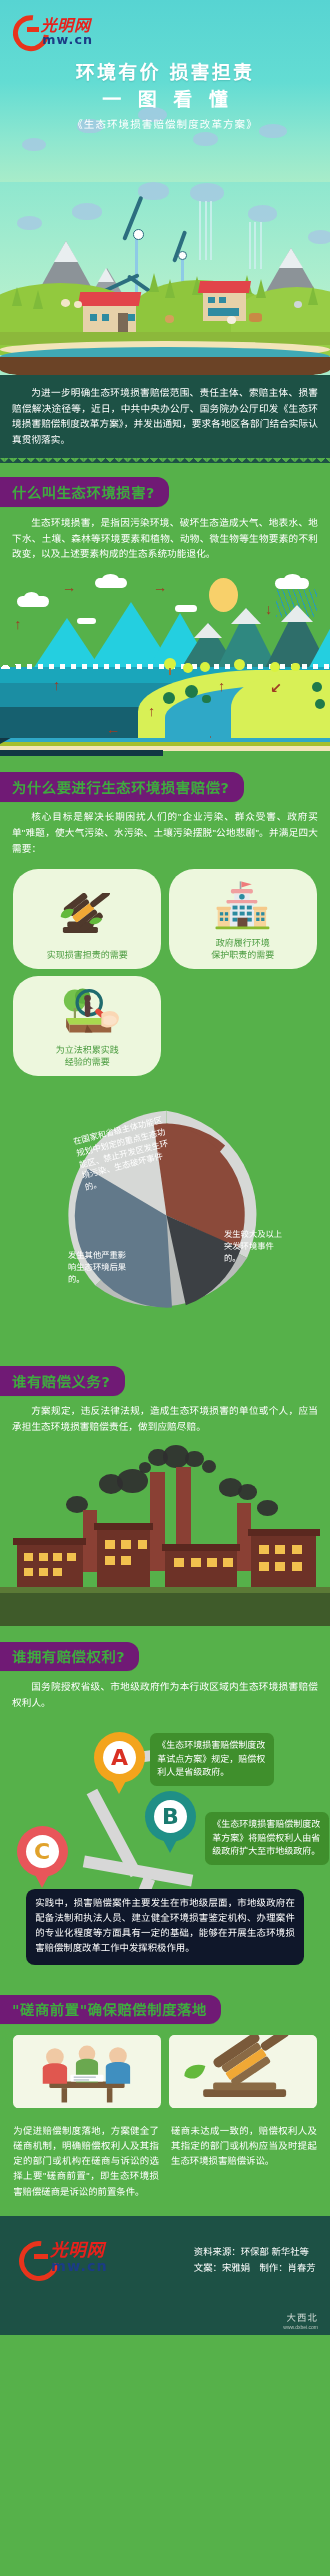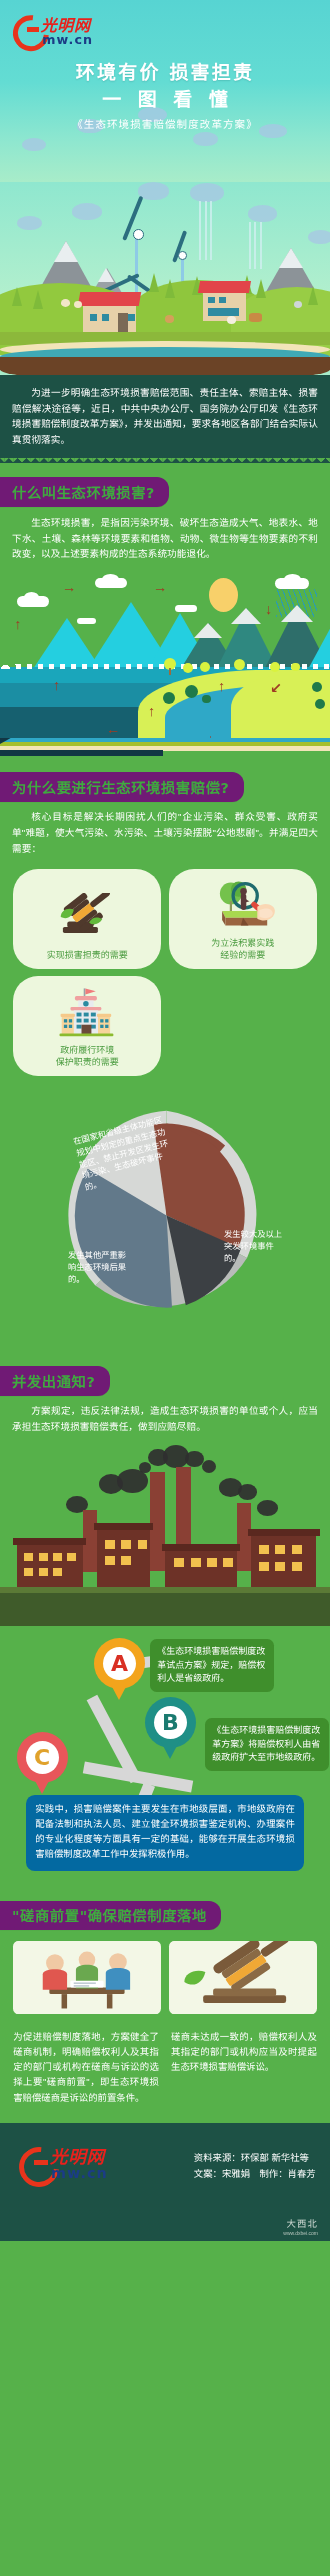--- a/index.html
+++ b/index.html
@@ -143,21 +143,21 @@
   .pin .inner{width:33px;height:33px;border-radius:50%;background:#fff;
     display:flex;align-items:center;justify-content:center;
     font-size:22px;font-weight:bold;font-family:"DejaVu Sans",sans-serif;}
   .pin .tip{position:absolute;left:15.4px;top:43px;width:0;height:0;
     border-left:10px solid transparent;border-right:10px solid transparent;}
   .callout{
     position:absolute;background:#3f8f2c;color:#fff;border-radius:6.6px;
     padding:6px 7.2px;font-size:9px;line-height:1.5;
   }
   .big-callout{
-    margin:4.4px 13.2px 0;background:#0369a1;color:#fff;border-radius:8.8px;
+    margin:4.4px 13.2px 0;background:#0f172a;color:#fff;border-radius:8.8px;
     padding:7.7px 8.8px 8.8px;font-size:9.4px;line-height:1.58;text-align:justify;
   }
 
   
   .twocol{display:grid;grid-template-columns:1fr 1fr;gap:12px;padding:8.8px 13.2px 14.3px;}
   .twocol .col{color:#fff;font-size:9.4px;line-height:1.62;text-align:justify;}
   .illus-row{display:grid;grid-template-columns:1fr 1fr;gap:7.7px;padding:3.3px 13.2px 5.5px;}
   .illus-card{background:#f3f7e6;border-radius:5.5px;height:73px;position:relative;overflow:hidden;}
 
   
@@ -364,43 +364,20 @@
               <rect x="22" y="54" width="50" height="12" rx="5" fill="#4f392c"></rect>
               <rect x="66" y="30" width="42" height="11" rx="5" fill="#4f392c"></rect>
             </g>
             <path d="M6 44 C6 32,18 26,30 30 C28 42,18 50,6 44 Z" fill="#63b93b"></path>
             <path d="M58 54 C62 44,74 42,82 48 C76 58,64 60,58 54 Z" fill="#63b93b"></path>
           </svg>
         </div>
         <div class="card-label">实现损害担责的需要</div>
       </div>
 
-
-      <div class="card">
-        <div class="card-ico">
-          <svg width="66" height="51" viewBox="0 0 120 92">
-            <circle cx="38" cy="26" r="20" fill="#74c24c"></circle>
-            <circle cx="52" cy="18" r="14" fill="#5cae3e"></circle>
-            <rect x="36" y="40" width="4" height="24" fill="#8c9a5a"></rect>
-            <path d="M22 58 L98 58 L104 70 L28 70 Z" fill="#a8d84f"></path>
-            <path d="M22 58 L28 70 L28 84 L22 74 Z" fill="#8a5a3a"></path>
-            <path d="M28 70 L104 70 L104 84 L28 84 Z" fill="#9a6440"></path>
-            <path d="M60 70 L70 84 L56 84 Z" fill="#7a4a2e"></path>
-            <circle cx="64" cy="30" r="22" fill="none" stroke="#1f6b6e" stroke-width="6"></circle>
-            <path d="M56 18 C60 34,66 38,72 40 L58 44 Z" fill="#5b3a3a"></path>
-            <rect x="56" y="26" width="10" height="30" rx="5" fill="#5b3a3a"></rect>
-            <circle cx="61" cy="22" r="6" fill="#5b3a3a"></circle>
-            <path d="M80 46 L96 60" stroke="#e04a3a" stroke-width="10" stroke-linecap="round"></path>
-            <path d="M86 50 C100 40,118 46,118 58 C118 72,100 80,86 72 Z" fill="#fad7b4"></path>
-            <path d="M90 56 C102 50,114 54,114 62 C114 70,100 74,90 68 Z" fill="#fbe2c8"></path>
-          </svg>
-        </div>
-        <div class="card-label" style="white-space:pre-line;">为立法积累实践
-经验的需要</div>
-      </div>
 
       <div class="card">
         <div class="card-ico">
           <svg width="66" height="51" viewBox="0 0 120 92">
             <rect x="54" y="4" width="3" height="14" fill="#9aa2a8"></rect>
             <path d="M57 4 L76 9 L57 15 Z" fill="#ef7b7b"></path>
             <rect x="38" y="18" width="40" height="8" rx="3" fill="#f0a0a0"></rect>
             <rect x="44" y="26" width="28" height="14" fill="#e8ebee"></rect>
             <circle cx="58" cy="32" r="5" fill="#2b8ba0"></circle>
             <rect x="30" y="38" width="56" height="6" rx="2" fill="#f0a0a0"></rect>
@@ -428,20 +405,43 @@
                 <rect x="93" y="70" width="6" height="6"></rect>
             </g>
             <rect x="50" y="70" width="18" height="18" fill="#6b4a3a"></rect>
             <rect x="10" y="86" width="98" height="5" rx="2" fill="#8cbb2e"></rect>
           </svg>
         </div>
         <div class="card-label" style="white-space:pre-line;">政府履行环境
 保护职责的需要</div>
       </div>
 
+      <div class="card">
+        <div class="card-ico">
+          <svg width="66" height="51" viewBox="0 0 120 92">
+            <circle cx="38" cy="26" r="20" fill="#74c24c"></circle>
+            <circle cx="52" cy="18" r="14" fill="#5cae3e"></circle>
+            <rect x="36" y="40" width="4" height="24" fill="#8c9a5a"></rect>
+            <path d="M22 58 L98 58 L104 70 L28 70 Z" fill="#a8d84f"></path>
+            <path d="M22 58 L28 70 L28 84 L22 74 Z" fill="#8a5a3a"></path>
+            <path d="M28 70 L104 70 L104 84 L28 84 Z" fill="#9a6440"></path>
+            <path d="M60 70 L70 84 L56 84 Z" fill="#7a4a2e"></path>
+            <circle cx="64" cy="30" r="22" fill="none" stroke="#1f6b6e" stroke-width="6"></circle>
+            <path d="M56 18 C60 34,66 38,72 40 L58 44 Z" fill="#5b3a3a"></path>
+            <rect x="56" y="26" width="10" height="30" rx="5" fill="#5b3a3a"></rect>
+            <circle cx="61" cy="22" r="6" fill="#5b3a3a"></circle>
+            <path d="M80 46 L96 60" stroke="#e04a3a" stroke-width="10" stroke-linecap="round"></path>
+            <path d="M86 50 C100 40,118 46,118 58 C118 72,100 80,86 72 Z" fill="#fad7b4"></path>
+            <path d="M90 56 C102 50,114 54,114 62 C114 70,100 74,90 68 Z" fill="#fbe2c8"></path>
+          </svg>
+        </div>
+        <div class="card-label" style="white-space:pre-line;">为立法积累实践
+经验的需要</div>
+      </div>
+
     </div>
   </div>
 
 
   <div class="donut-wrap">
     <div class="donut">
       <svg width="215" height="215" viewBox="0 0 390 390">
 
         <path d="M195 195 L195 5 A190 190 0 0 1 341 272 Z" fill="#d6d8d6"></path>
         <path d="M195 195 L341 272 A190 190 0 0 1 66 322 Z" fill="#b9bcba"></path>
@@ -454,21 +454,21 @@
       </svg>
     </div>
 
 
     <div class="seg-label" style="left:78px;top:32px;width:99px;transform:rotate(-14deg);">在国家和省级主体功能区规划中划定的重点生态功能区、禁止开发区发生环境污染、生态破坏事件的。</div>
     <div class="seg-label" style="left:224px;top:137px;width:61px;">发生较大及以上突发环境事件的。</div>
     <div class="seg-label" style="left:68px;top:158px;width:61px;">发生其他严重影响生态环境后果的。</div>
   </div>
 
   <div class="green-sec">
-    <div class="pill">并发出通知?</div>
+    <div class="pill">谁有赔偿义务?</div>
     <div class="body-text indent">方案规定，违反法律法规，造成生态环境损害的单位或个人，应当承担生态环境损害赔偿责任，做到应赔尽赔。</div>
   </div>
 
   <div class="factory">
     <div class="smoke" style="left:148px;top:3.3px;width:20px;height:17.6px;"></div>
     <div class="smoke" style="left:163px;top:0px;width:26.4px;height:23px;"></div>
     <div class="smoke" style="left:185px;top:5.5px;width:19px;height:16.5px;"></div>
     <div class="smoke" style="left:139px;top:16.5px;width:12px;height:11px;"></div>
     <div class="smoke" style="left:202px;top:14.3px;width:14.3px;height:13.2px;"></div>
     <div class="smoke" style="left:99px;top:29px;width:24px;height:20px;"></div>
@@ -512,20 +512,24 @@
     <div class="fwin" style="left:275px;top:100px;width:10px;height:8.8px;"></div>
     <div class="fwin" style="left:292px;top:100px;width:10px;height:8.8px;"></div>
     <div class="fwin" style="left:259px;top:117px;width:10px;height:8.8px;"></div>
     <div class="fwin" style="left:275px;top:117px;width:10px;height:8.8px;"></div>
     <div class="fwin" style="left:292px;top:117px;width:10px;height:8.8px;"></div>
 
     <div class="fground" style="top:144px;height:37px;"></div>
     <div style="position:absolute;left:0;top:142px;width:330px;height:5.5px;background:#5b7a36;"></div>
   </div>
 
+  <div class="green-sec">
+    <div class="pill">谁拥有赔偿权利?</div>
+    <div class="body-text indent">国务院授权省级、市地级政府作为本行政区域内生态环境损害赔偿权利人。</div>
+  </div>
 
   <div class="pins">
     <div class="road" style="left:108px;top:65px;width:12px;height:94px;transform:rotate(-28deg);"></div>
     <div class="road" style="left:83px;top:144px;width:110px;height:12px;transform:rotate(10deg);"></div>
     <div class="road" style="left:130px;top:155px;width:12px;height:72px;transform:rotate(22deg);"></div>
     <div class="road" style="left:138px;top:24px;width:99px;height:11px;transform:rotate(-8deg);"></div>
 
     <div class="pin" style="left:94px;top:11px;">
       <div class="bulb" style="background:#f3a41c;">
         <div class="inner" style="color:#d93024;">A</div>

